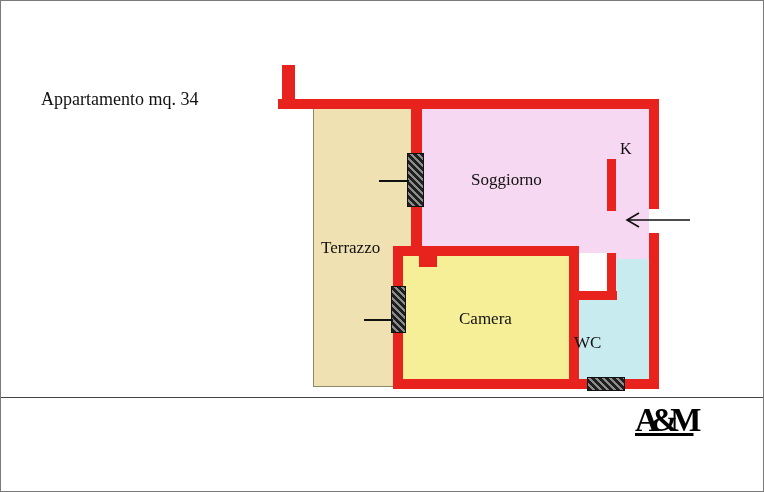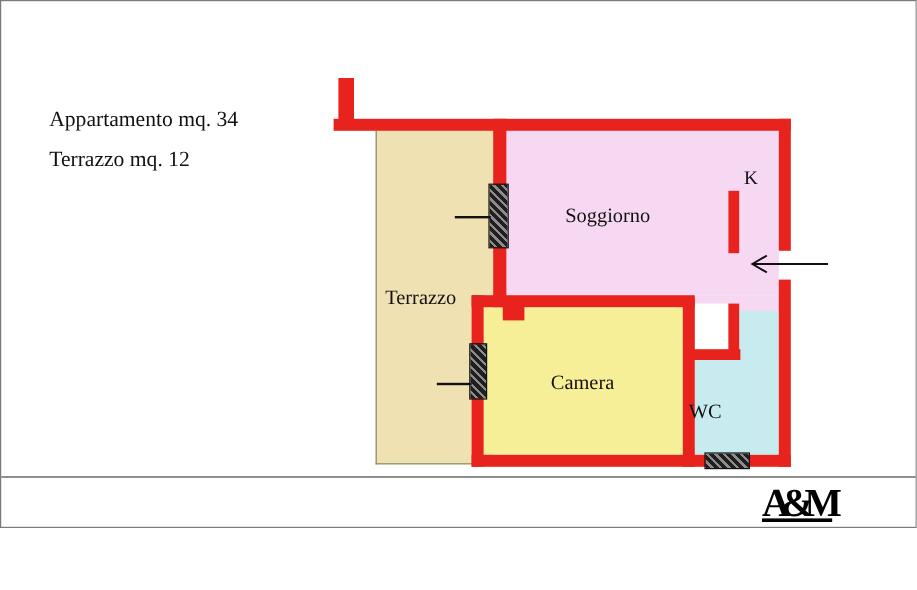--- a/index.html
+++ b/index.html
@@ -1,17 +1,17 @@
 <!DOCTYPE html>
 <html><head>
 <meta charset="utf-8">
 <style>
   html,body { margin:0; padding:0; background:#fff; }
   .canvas {
-    position:relative; width:764px; height:440px; background:#ffffff;
+    position:relative; width:764px; height:492px; background:#ffffff;
     border:1px solid #7a7a7a; box-sizing:border-box; overflow:hidden;
     font-family:"Liberation Serif", serif; color:#111;
   }
   .abs { position:absolute; }
   .hdr-line { position:absolute; font-size:18px; color:#111; }
   .wall { position:absolute; background:#e8231d; }
   .room { position:absolute; }
   .room-label { position:absolute; font-size:17px; color:#111; white-space:nowrap; }
   .hatch {
     position:absolute;
@@ -22,21 +22,20 @@
   .divider { position:absolute; left:0; width:764px; height:1px; background:#444; }
   .caption { position:absolute; font-size:35px; color:#101010; letter-spacing:0.5px; }
   .logo { position:absolute; font-size:33px; font-weight:bold; letter-spacing:-8px; color:#000;text-decoration:underline; }
 </style>
 </head>
 <body>
 
 <div class="canvas">
 
   <div class="hdr-line" style="left:40px; top:88px;">Appartamento mq. 34</div>
-  <div class="hdr-line" style="left:40px; top:121px;">Terrazzo mq. 12</div>
 
   <div>
 
     <div class="room" style="left:312px; top:108px; width:100px; height:277px; background:#f0e1b2;
                 border-left:1px solid #8b8b6b; border-bottom:1px solid #8b8b6b;"></div>
     <div class="room" style="left:421px; top:108px; width:227px; height:137px; background:#f7d8f2;"></div>
     <div class="room" style="left:578px; top:245px; width:70px; height:55px; background:#f7d8f2;"></div>
     <div class="room" style="left:402px; top:255px; width:166px; height:123px; background:#f6ef97;"></div>
     <div class="room" style="left:578px; top:258px; width:70px; height:120px; background:#c7ebee;"></div>
 

